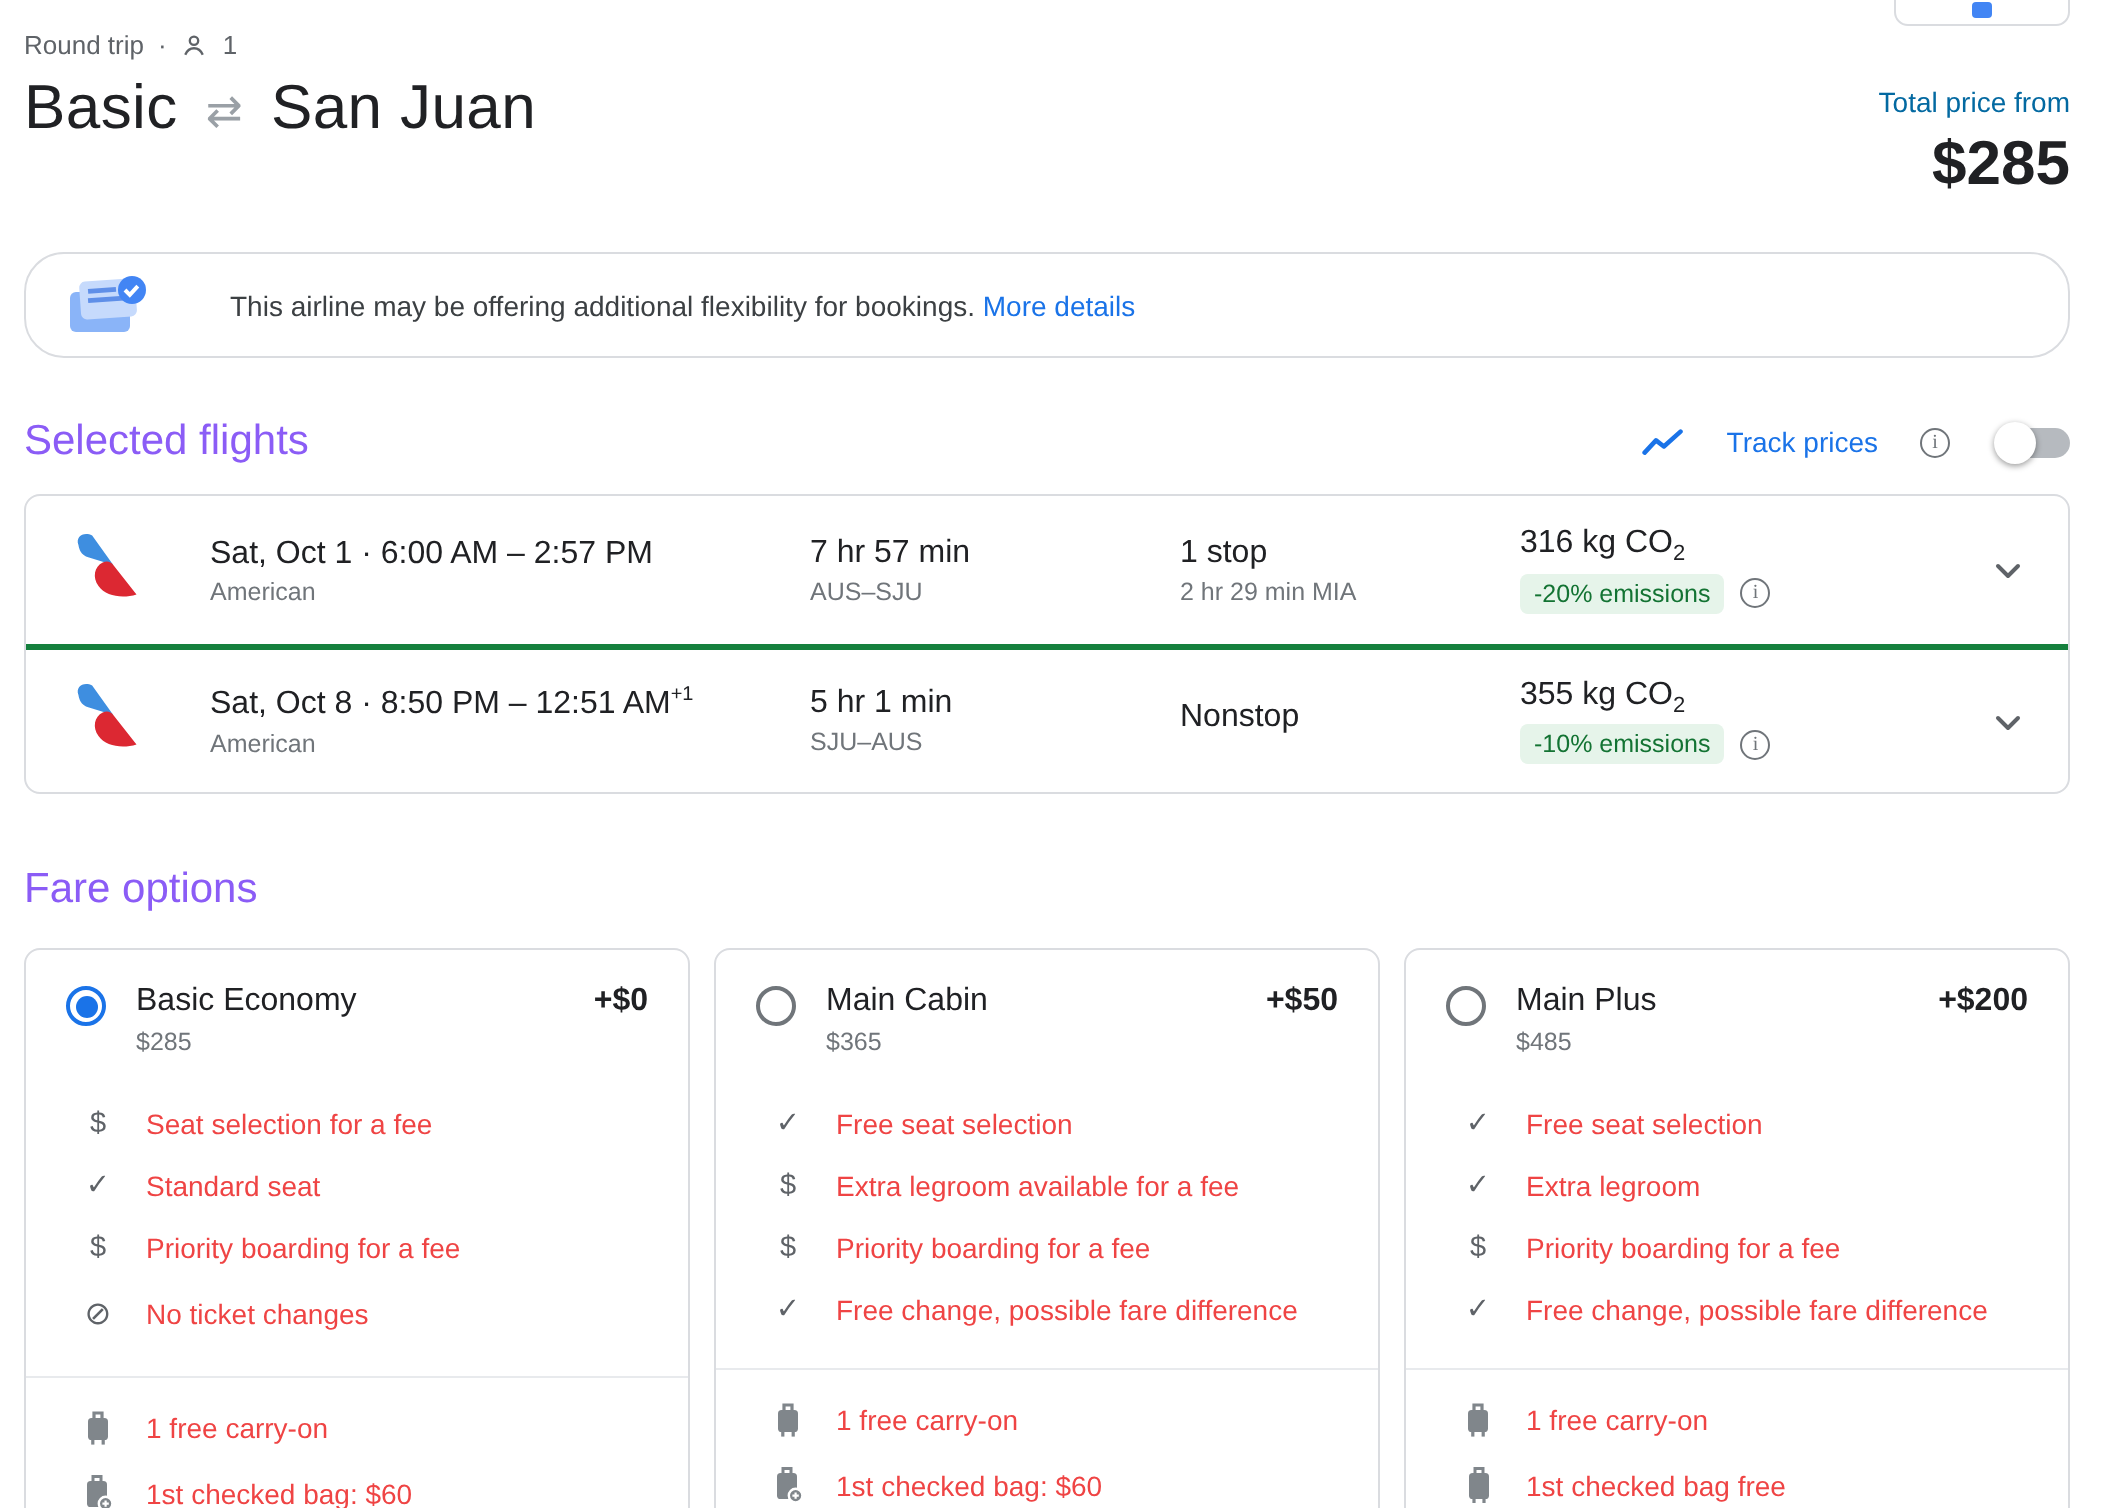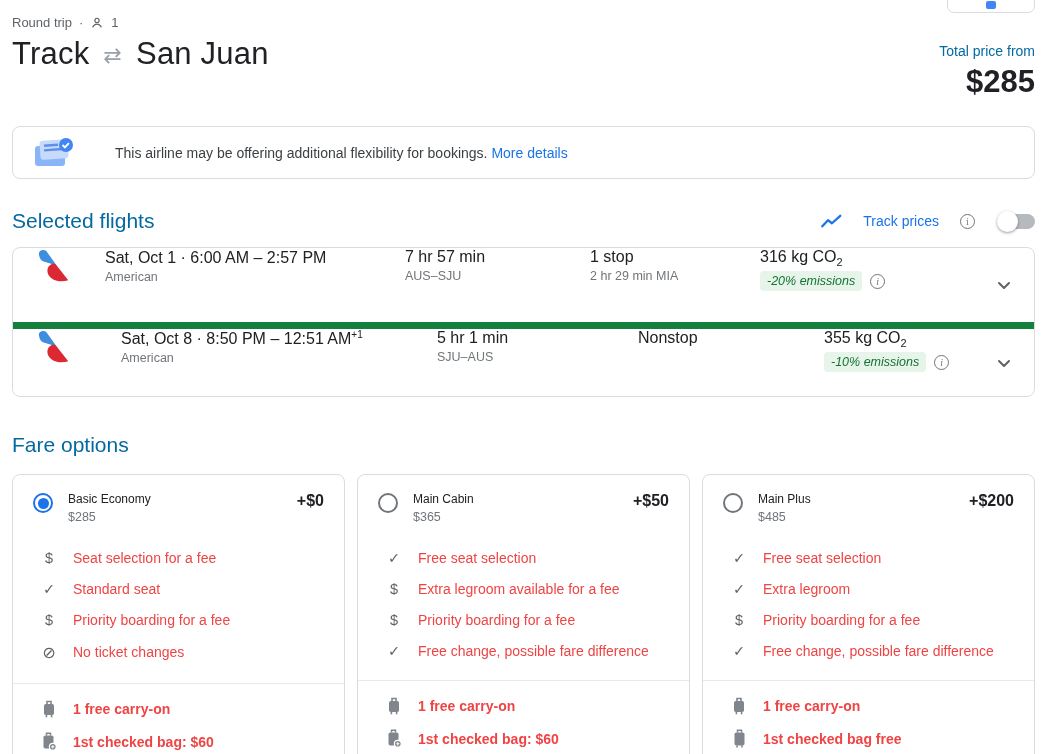--- a/index.html
+++ b/index.html
@@ -18,79 +18,79 @@
     font-size:13px; color:#5f6368; }
   .top-row { display:flex; justify-content:space-between; align-items:flex-start; }
   .route-title { display:flex; align-items:center; gap:14px; font-size:31px; font-weight:500;
     color:#202124; margin-top:6px; letter-spacing:0.2px; }
   .swap-glyph { color:#9aa0a6; font-size:22px; margin-top:4px; }
   .price-block { text-align:right; margin-top:13px; }
   .price-label { font-size:14px; color:#0369a1; }
   .total-price { font-size:31px; font-weight:600; color:#202124; margin-top:5px; }
 
   
-  .banner { margin-top:26px; border:1px solid #dadce0; border-radius:8px; height:53px;
+  .banner { margin-top:26px; border:1px solid #dadce0; border-radius:20px; height:53px;
     display:flex; align-items:center; padding:0 18px; gap:40px; }
   .banner-text { font-size:14px; color:#3c4043; }
   .banner a, .link { color:#1a73e8; text-decoration:none; cursor:pointer; }
 
   
   .section-head { display:flex; justify-content:space-between; align-items:center; margin-top:30px; }
-  h2.section-title { font-size:21px; font-weight:500; color:#0369a1; }
+  h2.section-title { font-size:21px; font-weight:500; color:#8b5cf6; }
   .track-prices { display:flex; align-items:center; gap:21px;text-align:right; }
   .track-label { font-size:14px; color:#1a73e8; font-weight:500; cursor:pointer; }
   .info-circle { width:15px; height:15px; border:1px solid #70757a; border-radius:50%;
     display:inline-flex; align-items:center; justify-content:center; color:#70757a;
     font-size:10px; cursor:pointer; flex:0 0 auto; }
   .info-circle::before { content:"i"; font-family:"Liberation Serif",serif; }
   .toggle { width:35px; height:15px; background:#b6babf; border-radius:8px; position:relative;
     margin-left:4px; cursor:pointer; }
   .toggle .knob { position:absolute; left:-3px; top:-3px; width:21px; height:21px;
     border-radius:50%; background:#fff; box-shadow:0 1px 3px rgba(0,0,0,.4); }
 
   .flights-card { margin-top:14px; border:1px solid #dadce0; border-radius:8px; overflow:hidden; }
-  .flight-row { display:flex; height:74px; padding-left:22px; cursor:pointer; }
-  .flight-row + .flight-row { border-top:7px solid #15803d;gap:16px; }
+  .flight-row { display:flex; align-items:center; height:74px; padding-left:22px; cursor:pointer; }
+  .flight-row + .flight-row { border-top:3px solid #15803d; }
   .aa-logo { width:40px; margin-right:30px; flex:0 0 auto; }
   .fcol { display:flex; flex-direction:column; gap:3px; }
   .fcol-main { font-size:16px; color:#202124; }
   .fcol-sub { font-size:12.5px; color:#70757a; }
   .col-datetime { width:300px; }
   .col-datetime .fcol-main { font-weight:500; }
   .col-duration { width:185px; }
   .col-stops { width:170px; }
   .col-co2 { flex:1; }
   sup.offset { font-size:10px; vertical-align:super; }
   sub.co2sub { font-size:11px; vertical-align:sub; }
-  .emis-row { display:flex; align-items:center; gap:8px;font-style:italic; }
+  .emis-row { display:flex; align-items:center; gap:8px; }
   .emis-badge { background:#e6f4ea; color:#137333; font-size:12.5px; padding:3px 7px; border-radius:4px; }
   .chevron-btn { width:60px; display:flex; justify-content:center; align-items:center;
     background:none; border:none; cursor:pointer; }
 
   
   .fare-title { margin-top:36px; }
   .cards { display:flex; gap:12px; margin-top:17px; }
   .fare-card { flex:1; border:1px solid #dadce0; border-radius:8px; display:flex;
     flex-direction:column; overflow:hidden; background:#fff; }
   .card-head { display:flex; padding:17px 20px 6px 20px; gap:15px; cursor:pointer; }
   .radio { width:20px; height:20px; border-radius:50%; border:2px solid #70757a; flex:0 0 auto;
     margin-top:1px; position:relative; background:#fff; }
   .radio.selected { border-color:#1a73e8; }
   .radio.selected::after { content:""; position:absolute; inset:2.5px; background:#1a73e8; border-radius:50%; }
   .card-name-block { flex:1; }
-  .card-name { font-size:12px; font-weight:500; color:#202124; }
+  .card-name { font-size:16px; font-weight:500; color:#202124; }
   .card-base { font-size:12.5px; color:#70757a; margin-top:4px; }
   .card-delta { font-size:16px; font-weight:600; color:#202124; }
   .features { padding:12px 0 14px 0; }
   .feature { display:flex; align-items:center; gap:15px; padding:7.5px 20px 7.5px 27px; }
   .f-icon { width:18px; text-align:center; color:#5f6368; font-size:14.5px; flex:0 0 auto; }
   .f-icon.no-sym { font-size:16px; }
   .f-text { font-size:14px; color:#ef4444; }
   .bags { border-top:1px solid #e8eaed; padding:9px 0 12px 0; }
-  .bag-row { display:flex; align-items:center; gap:15px; padding:7px 20px 7px 27px;font-weight:bold; }
+  .bag-row { display:flex; align-items:center; gap:15px; padding:7px 20px 7px 27px; }
   .bag-icon { width:18px; display:flex; justify-content:center; flex:0 0 auto; }
 </style>
 </head>
 <body>
 
 <div class="page">
 
   <div class="cut-button">
     <span class="blue-bit"></span>
   </div>
@@ -102,21 +102,21 @@
       <svg width="14" height="14" viewBox="0 0 24 24">
           <circle cx="12" cy="7.5" r="3.6" fill="none" stroke="#5f6368" stroke-width="2"></circle>
           <path d="M4.5 19.5c1.6-3.8 4.3-5.6 7.5-5.6s5.9 1.8 7.5 5.6" fill="none" stroke="#5f6368" stroke-width="2"></path>
         </svg>
     </span>
     <span>1</span>
   </div>
 
   <div class="top-row">
     <h1 class="route-title">
-      <span>Track</span>
+      <span>Basic</span>
       <span class="swap-glyph">⇄</span>
       <span>San Juan</span>
     </h1>
     <div class="price-block">
       <div class="price-label">Total price from</div>
       <div class="total-price">$285</div>
     </div>
   </div>
 
   <div class="banner">

